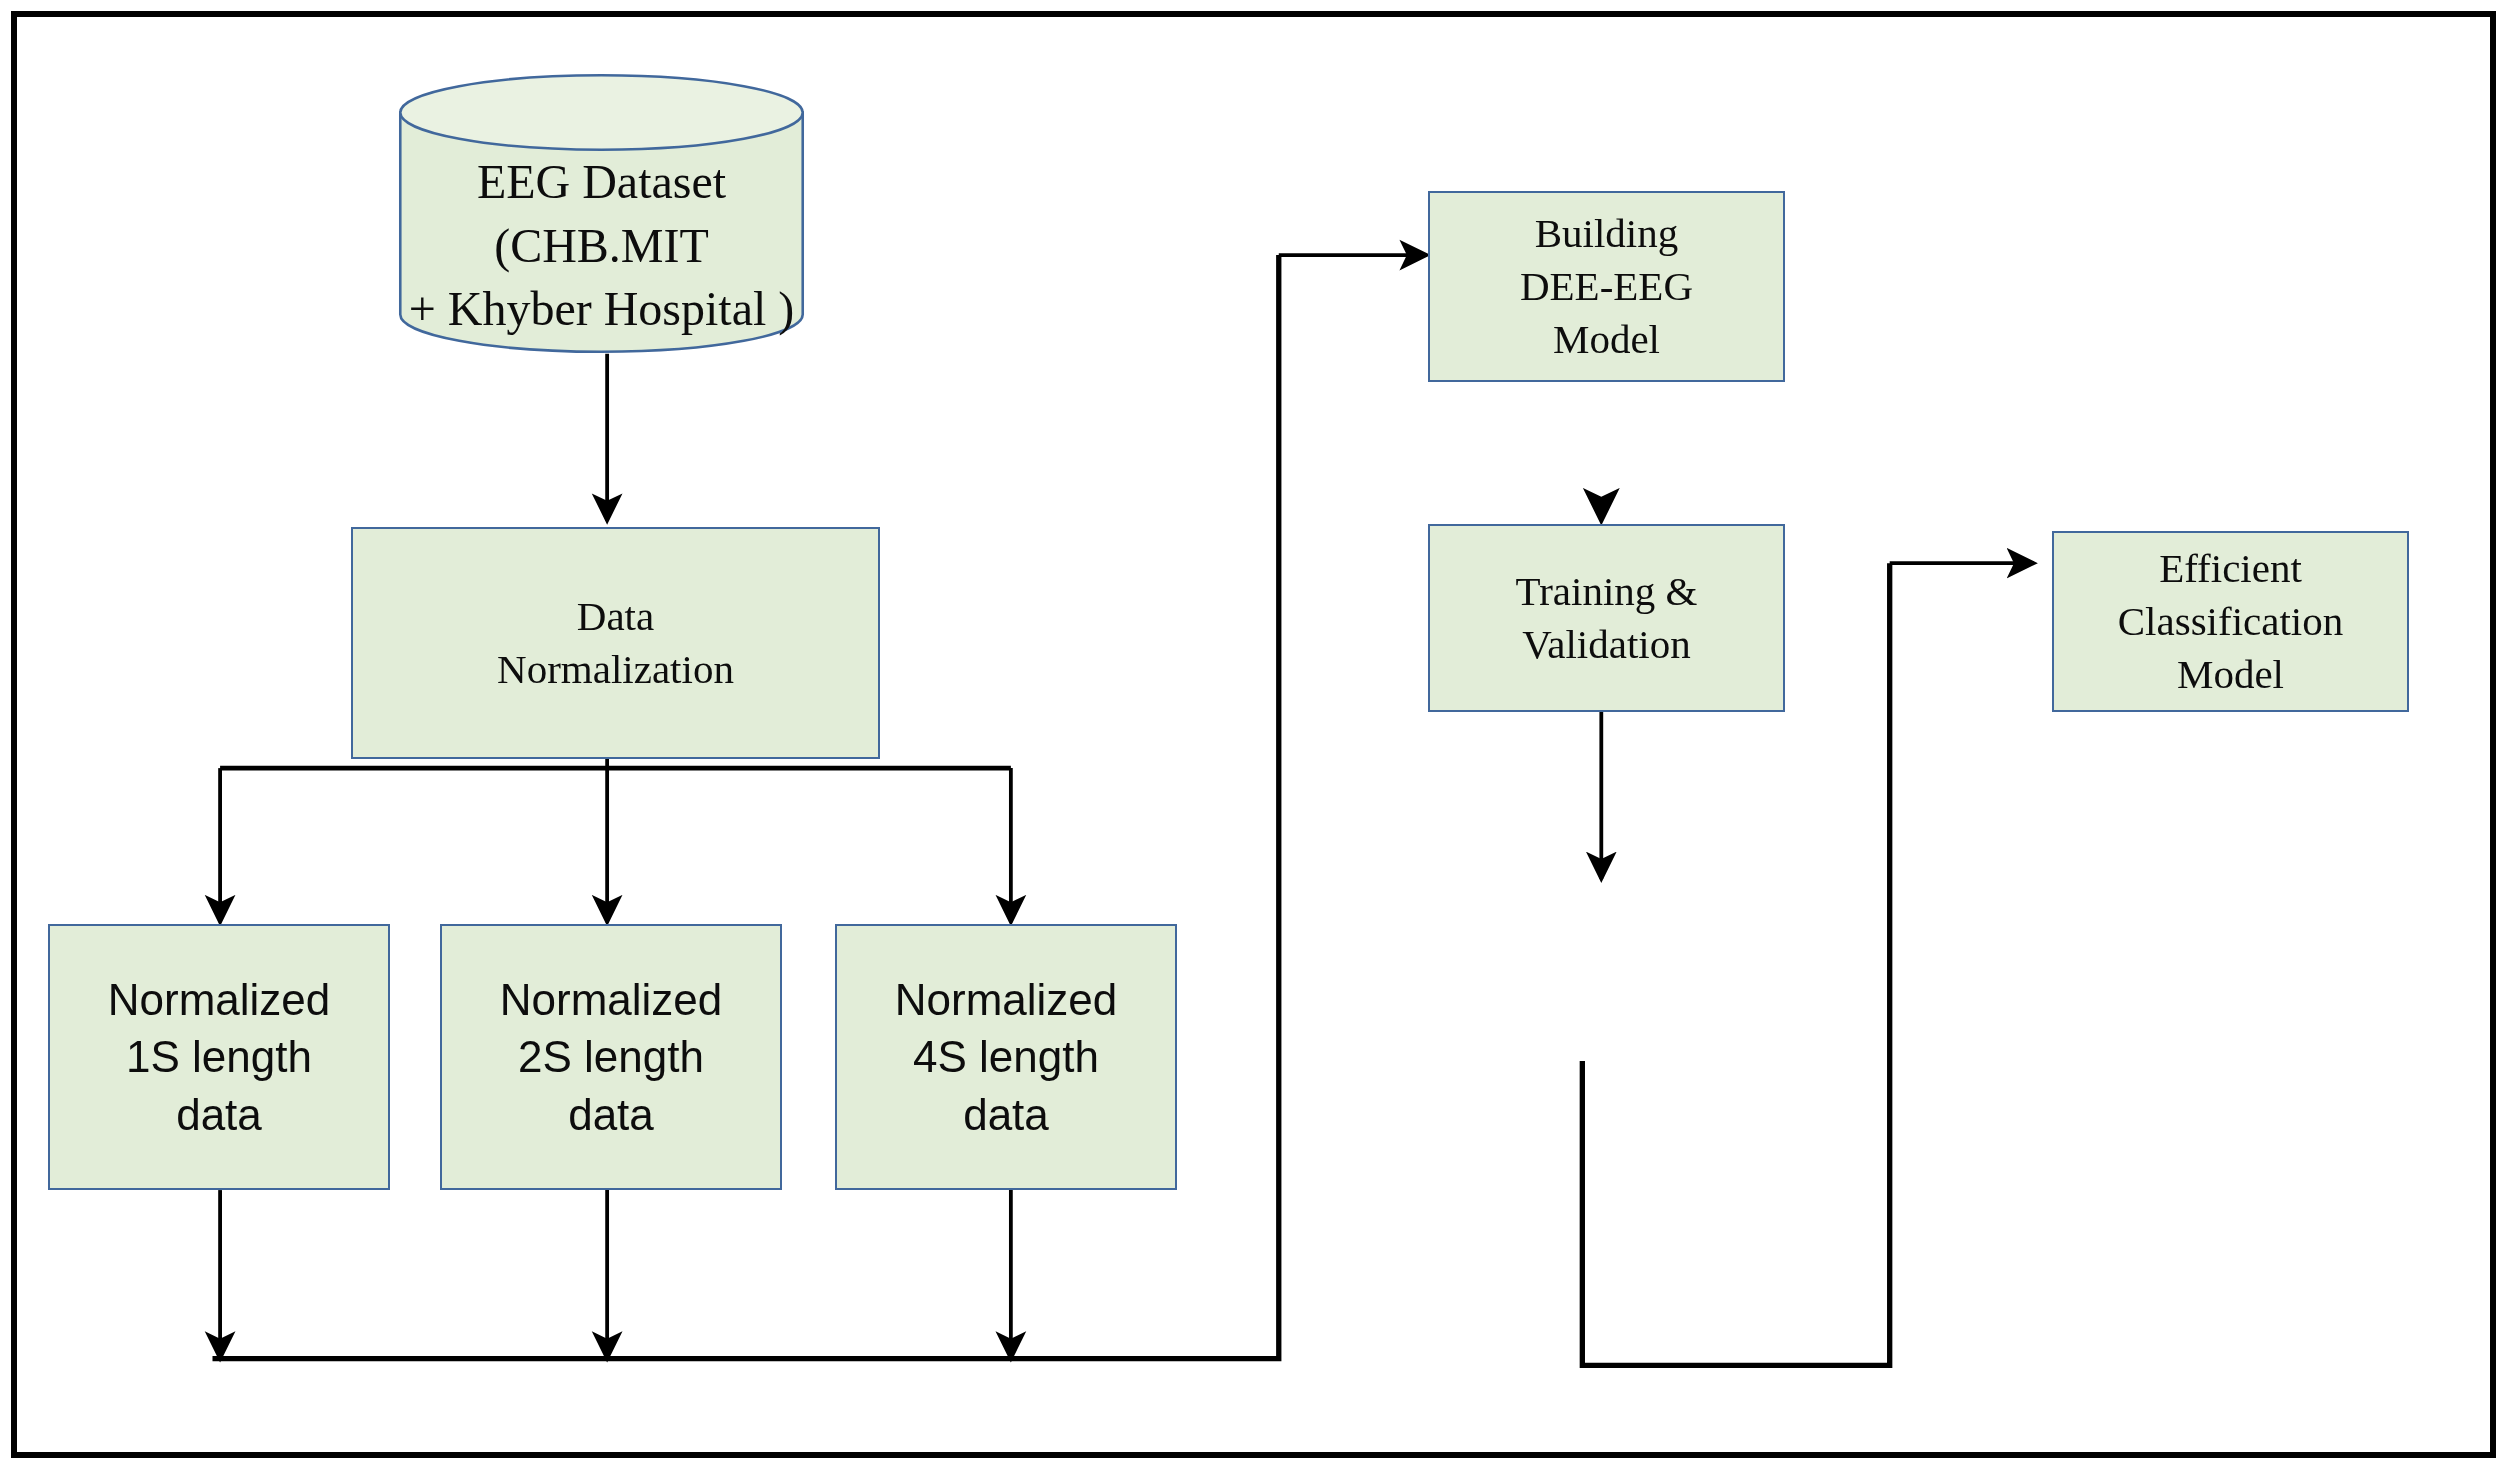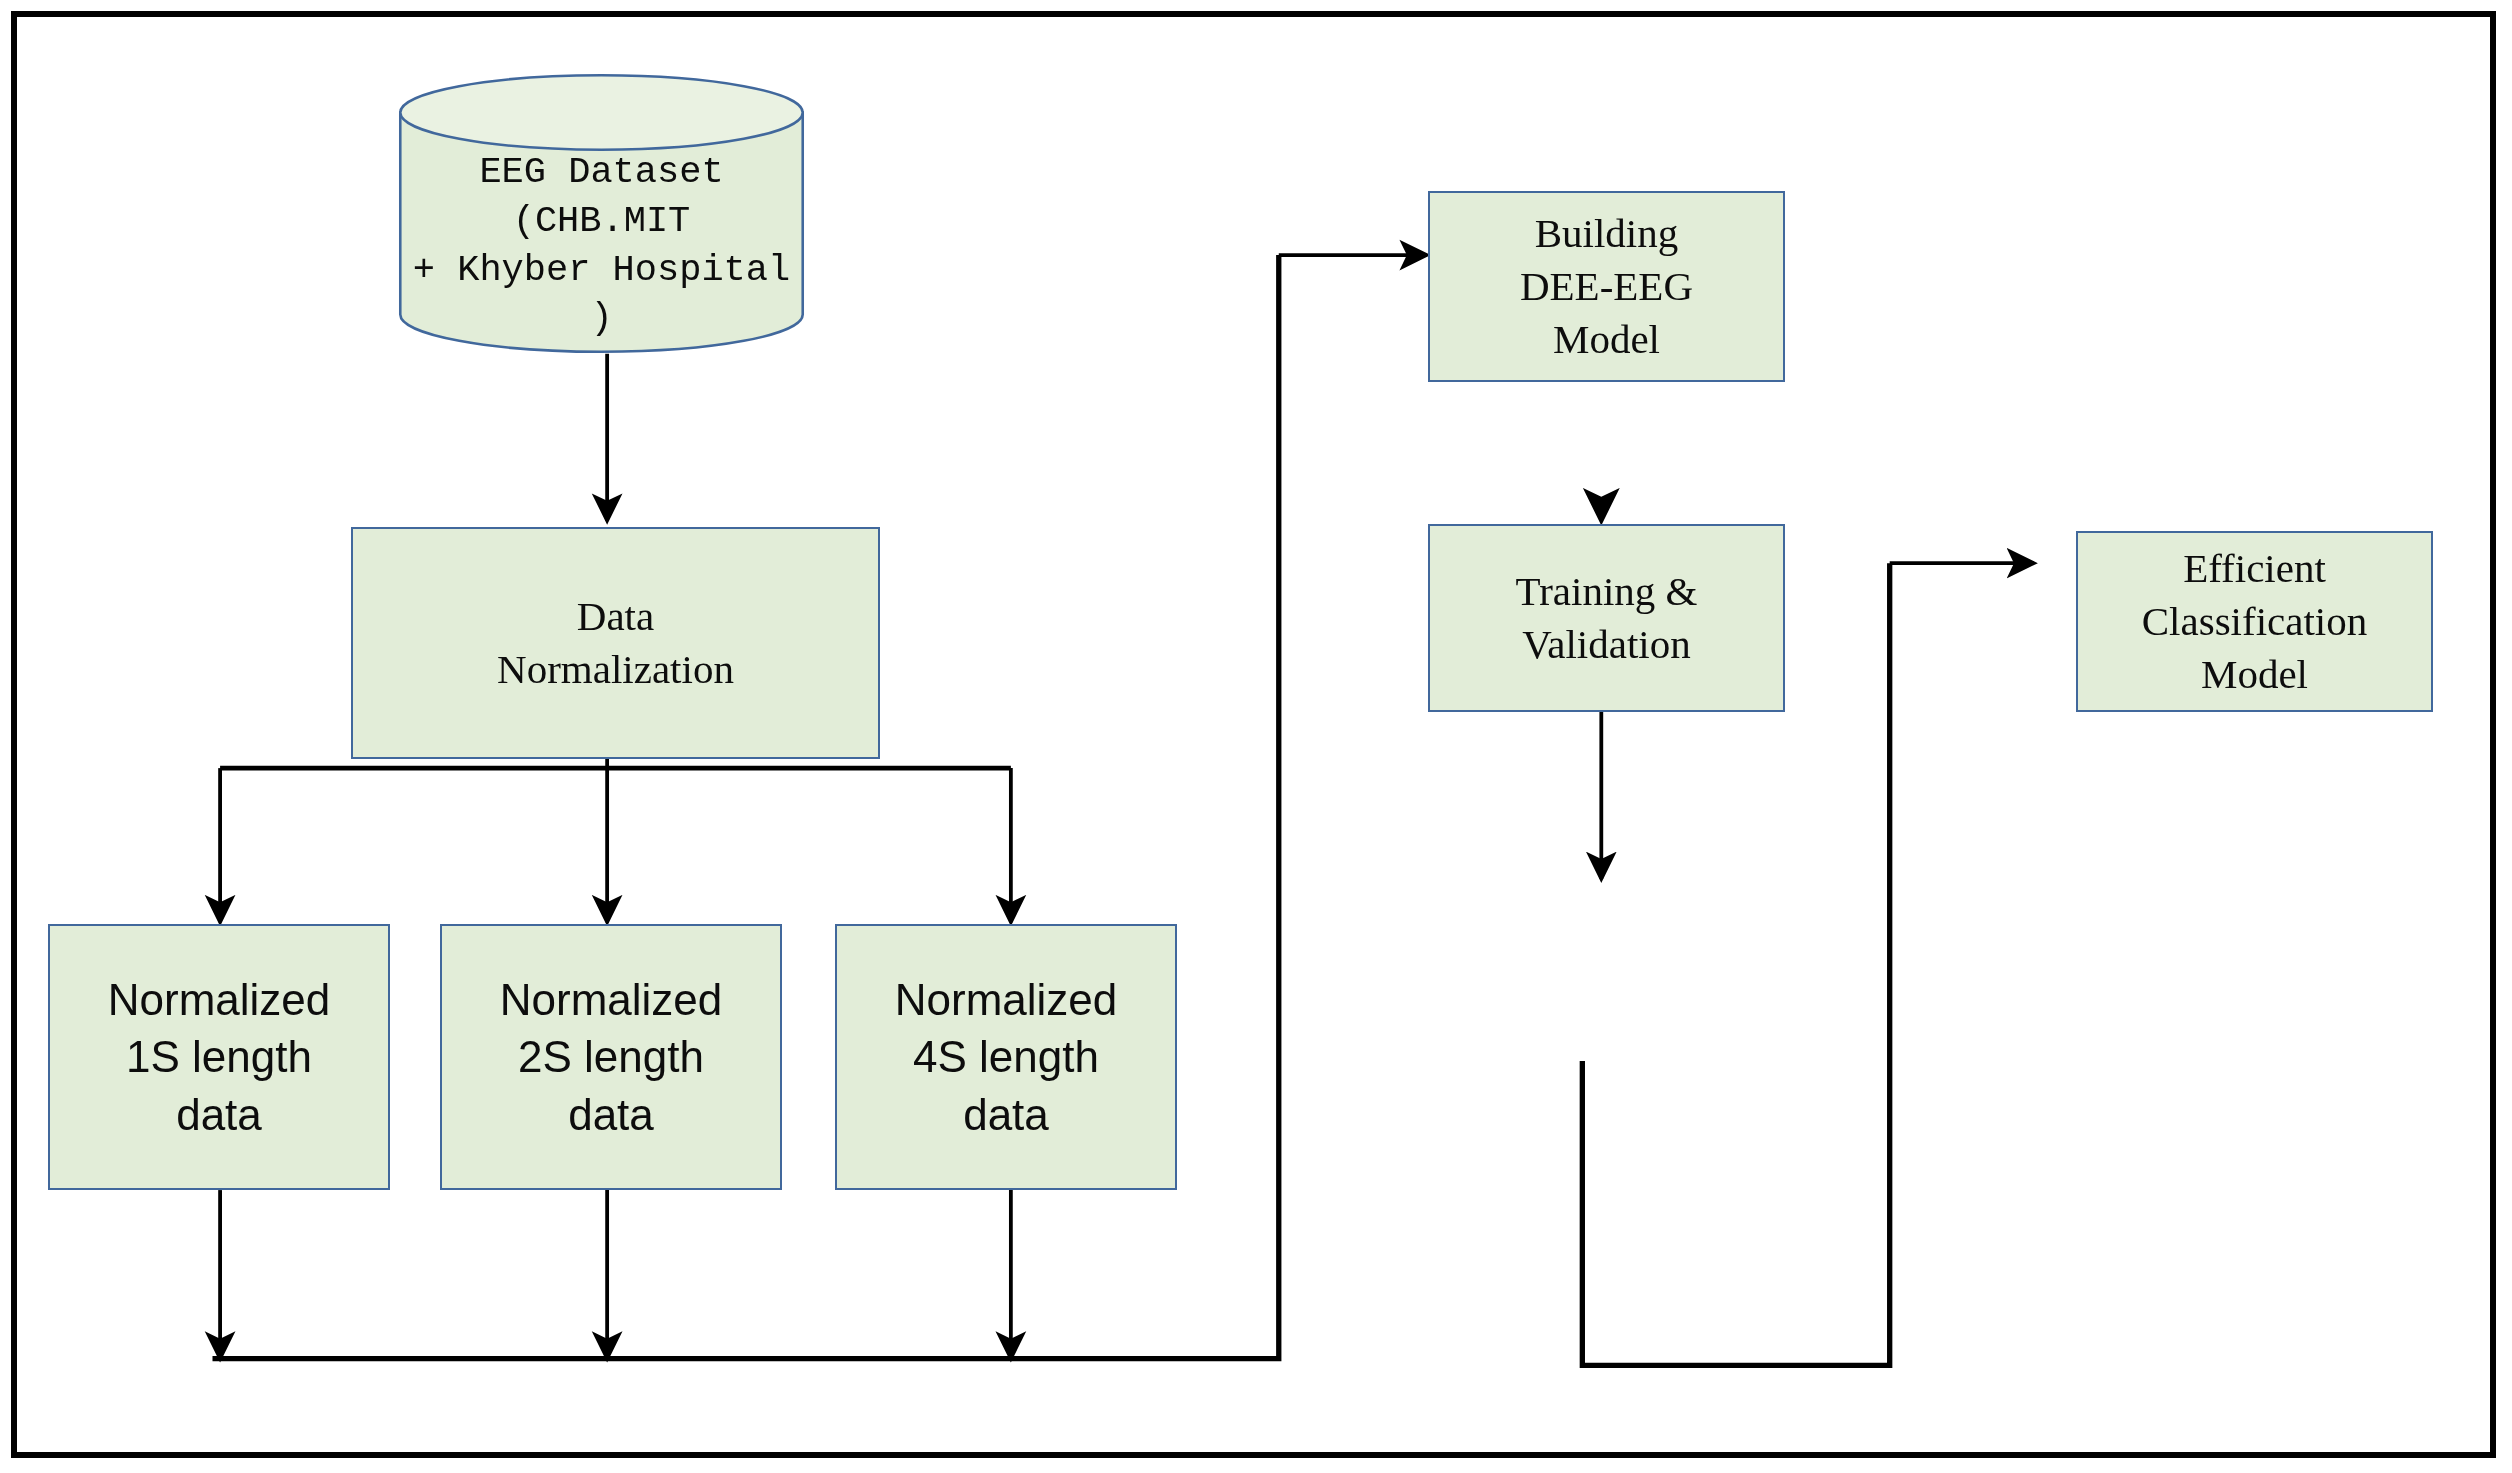--- a/index.html
+++ b/index.html
@@ -81,22 +81,22 @@
     position: absolute;
     left: 0;
     top: 73px;
     width: 100%;
     height: 199px;
     display: flex;
     align-items: center;
     justify-content: center;
     text-align: center;
     white-space: pre-line;
-    font-family: Liberation Mono, monospace;
-    font-size: 37px;
+    font-family: Liberation Serif, serif;
+    font-size: 48px;
     line-height: 1.32;
     color: #0d0d0d;
   }
 </style>
 </head>
 <body>
 
 <div id="stage">
 
   <div id="outer-frame"></div>
@@ -176,21 +176,21 @@
 DEE-EEG
 Model</span>
     </div>
 
     <div class="node" style="left:1428px; top:524px; width:357px; height:188px;">
       <span class="label serif-label">Training &amp;
 Validation</span>
     </div>
 
 
-    <div class="node" style="left:2052px; top:531px; width:357px; height:181px;margin-left:24px;">
+    <div class="node" style="left:2052px; top:531px; width:357px; height:181px;">
       <span class="label serif-label">Efficient
 Classification
 Model</span>
     </div>
 
   </div>
 </div>
 
 
 </body></html>

